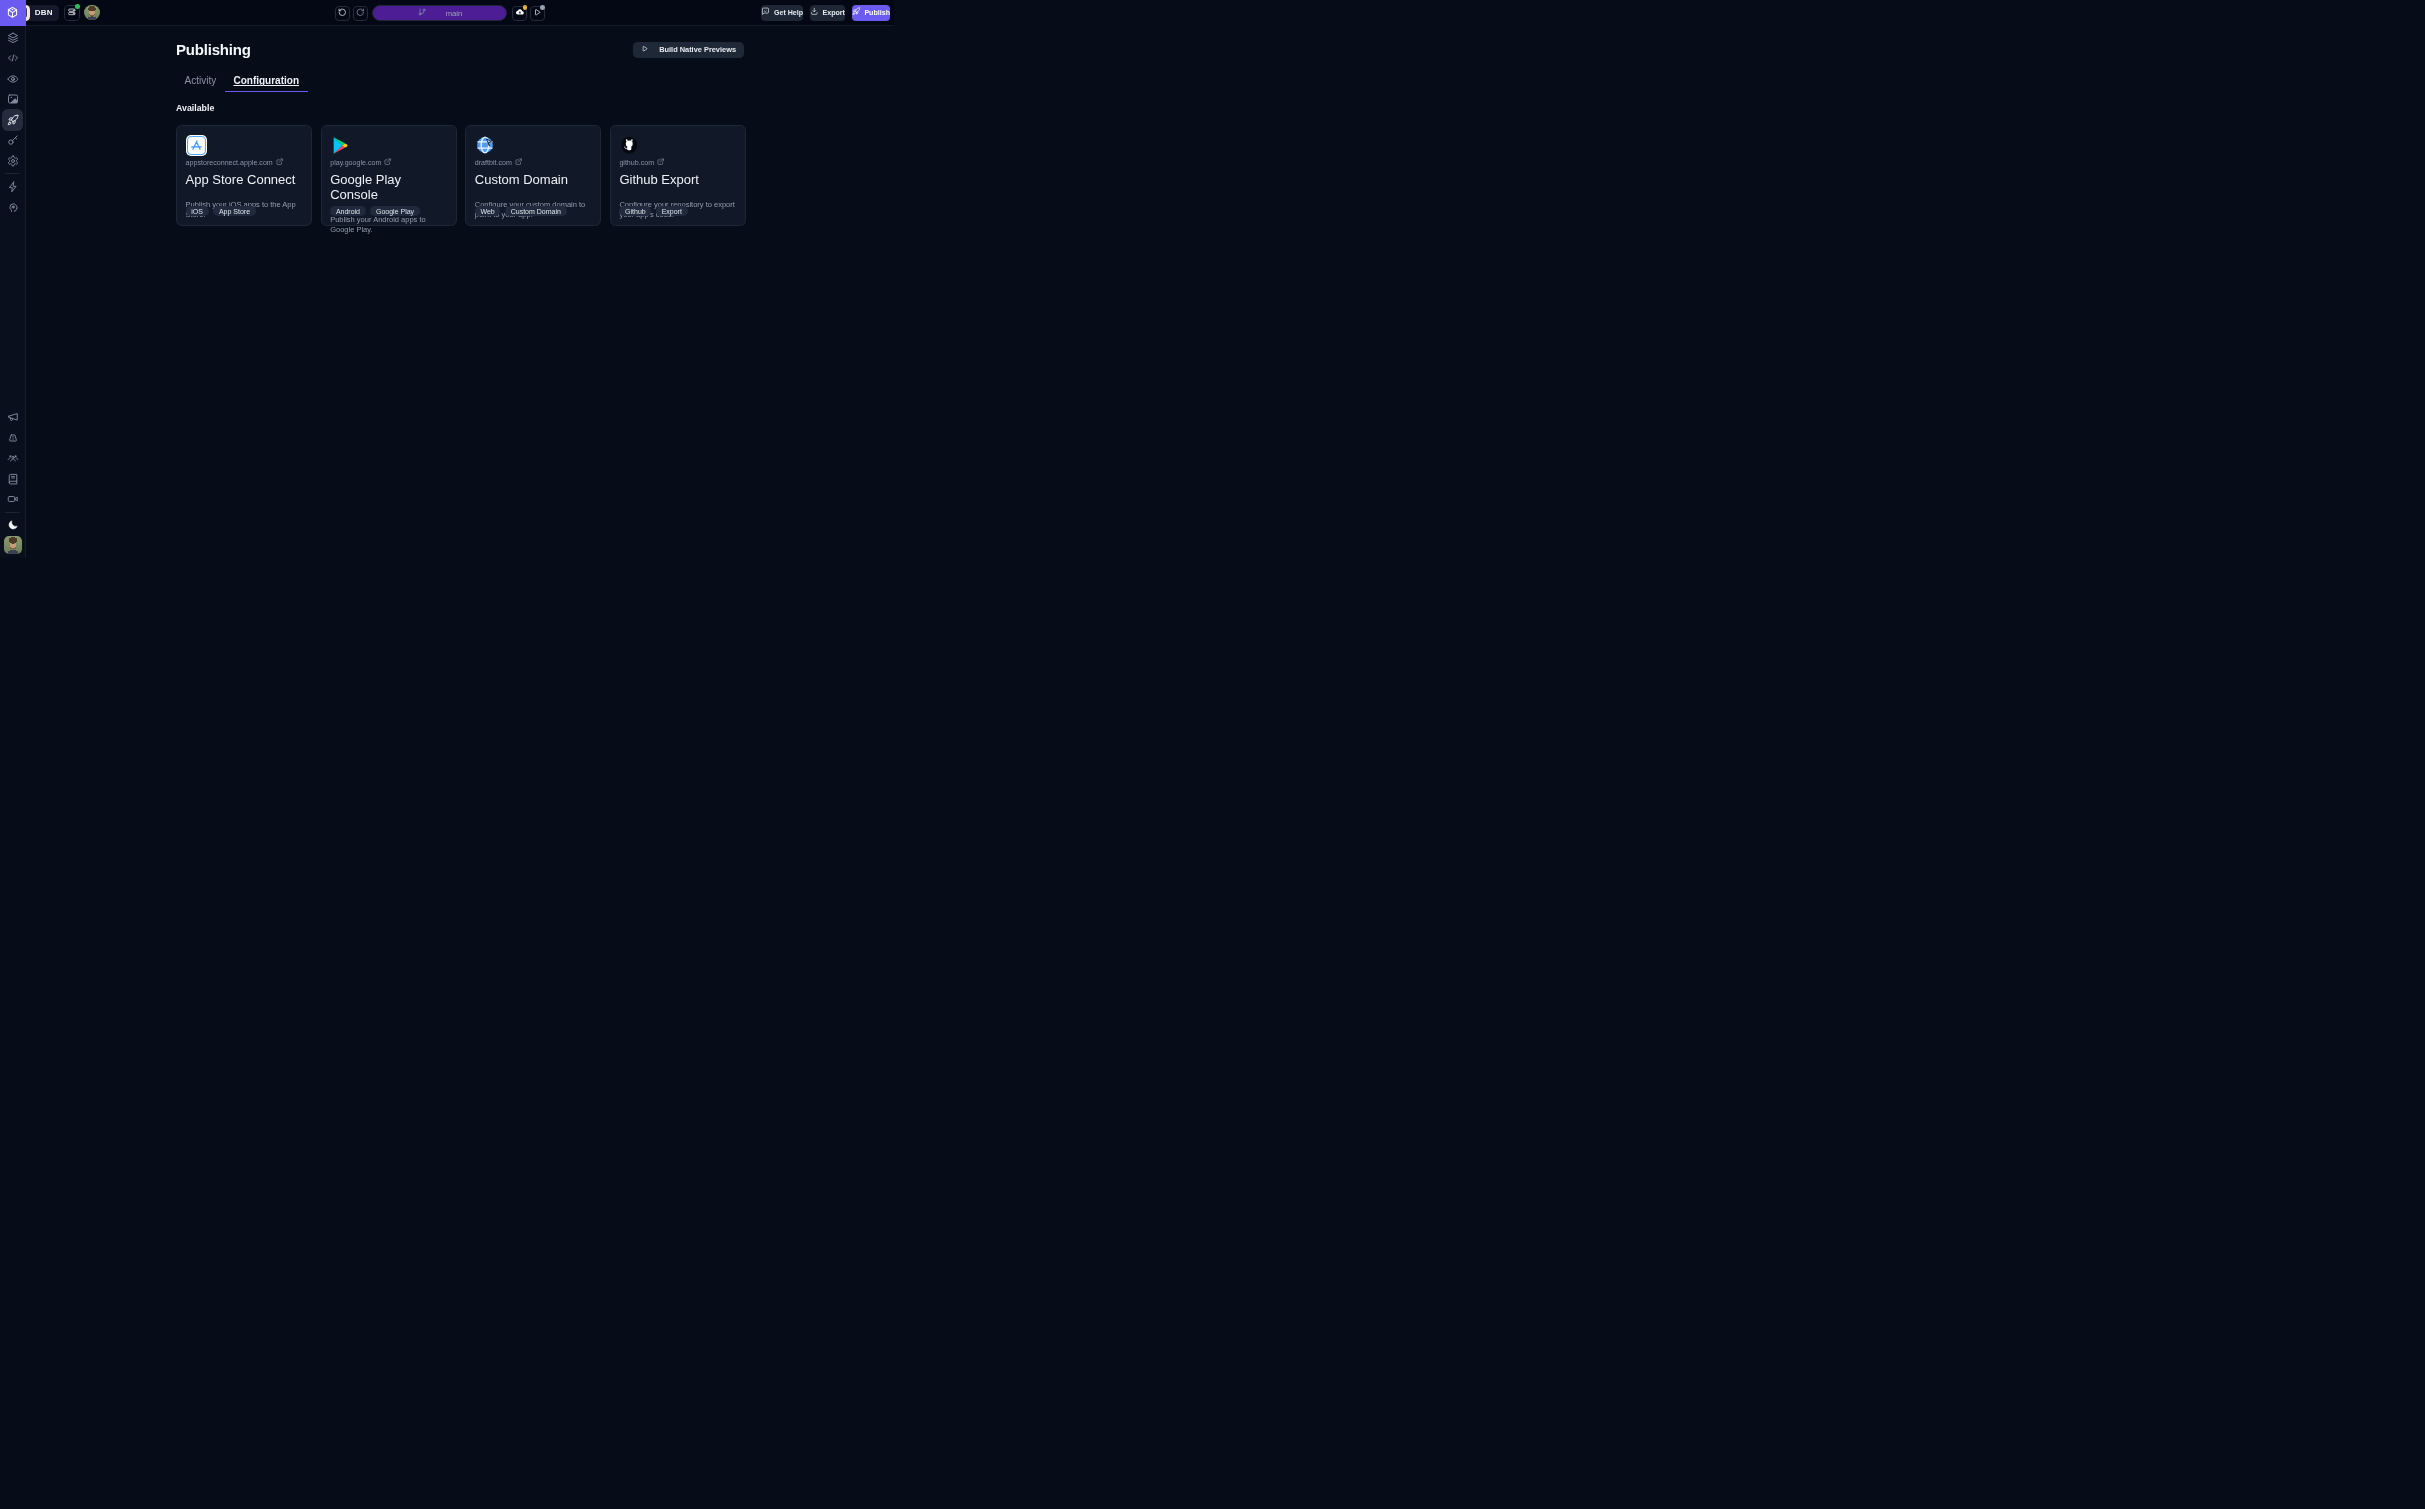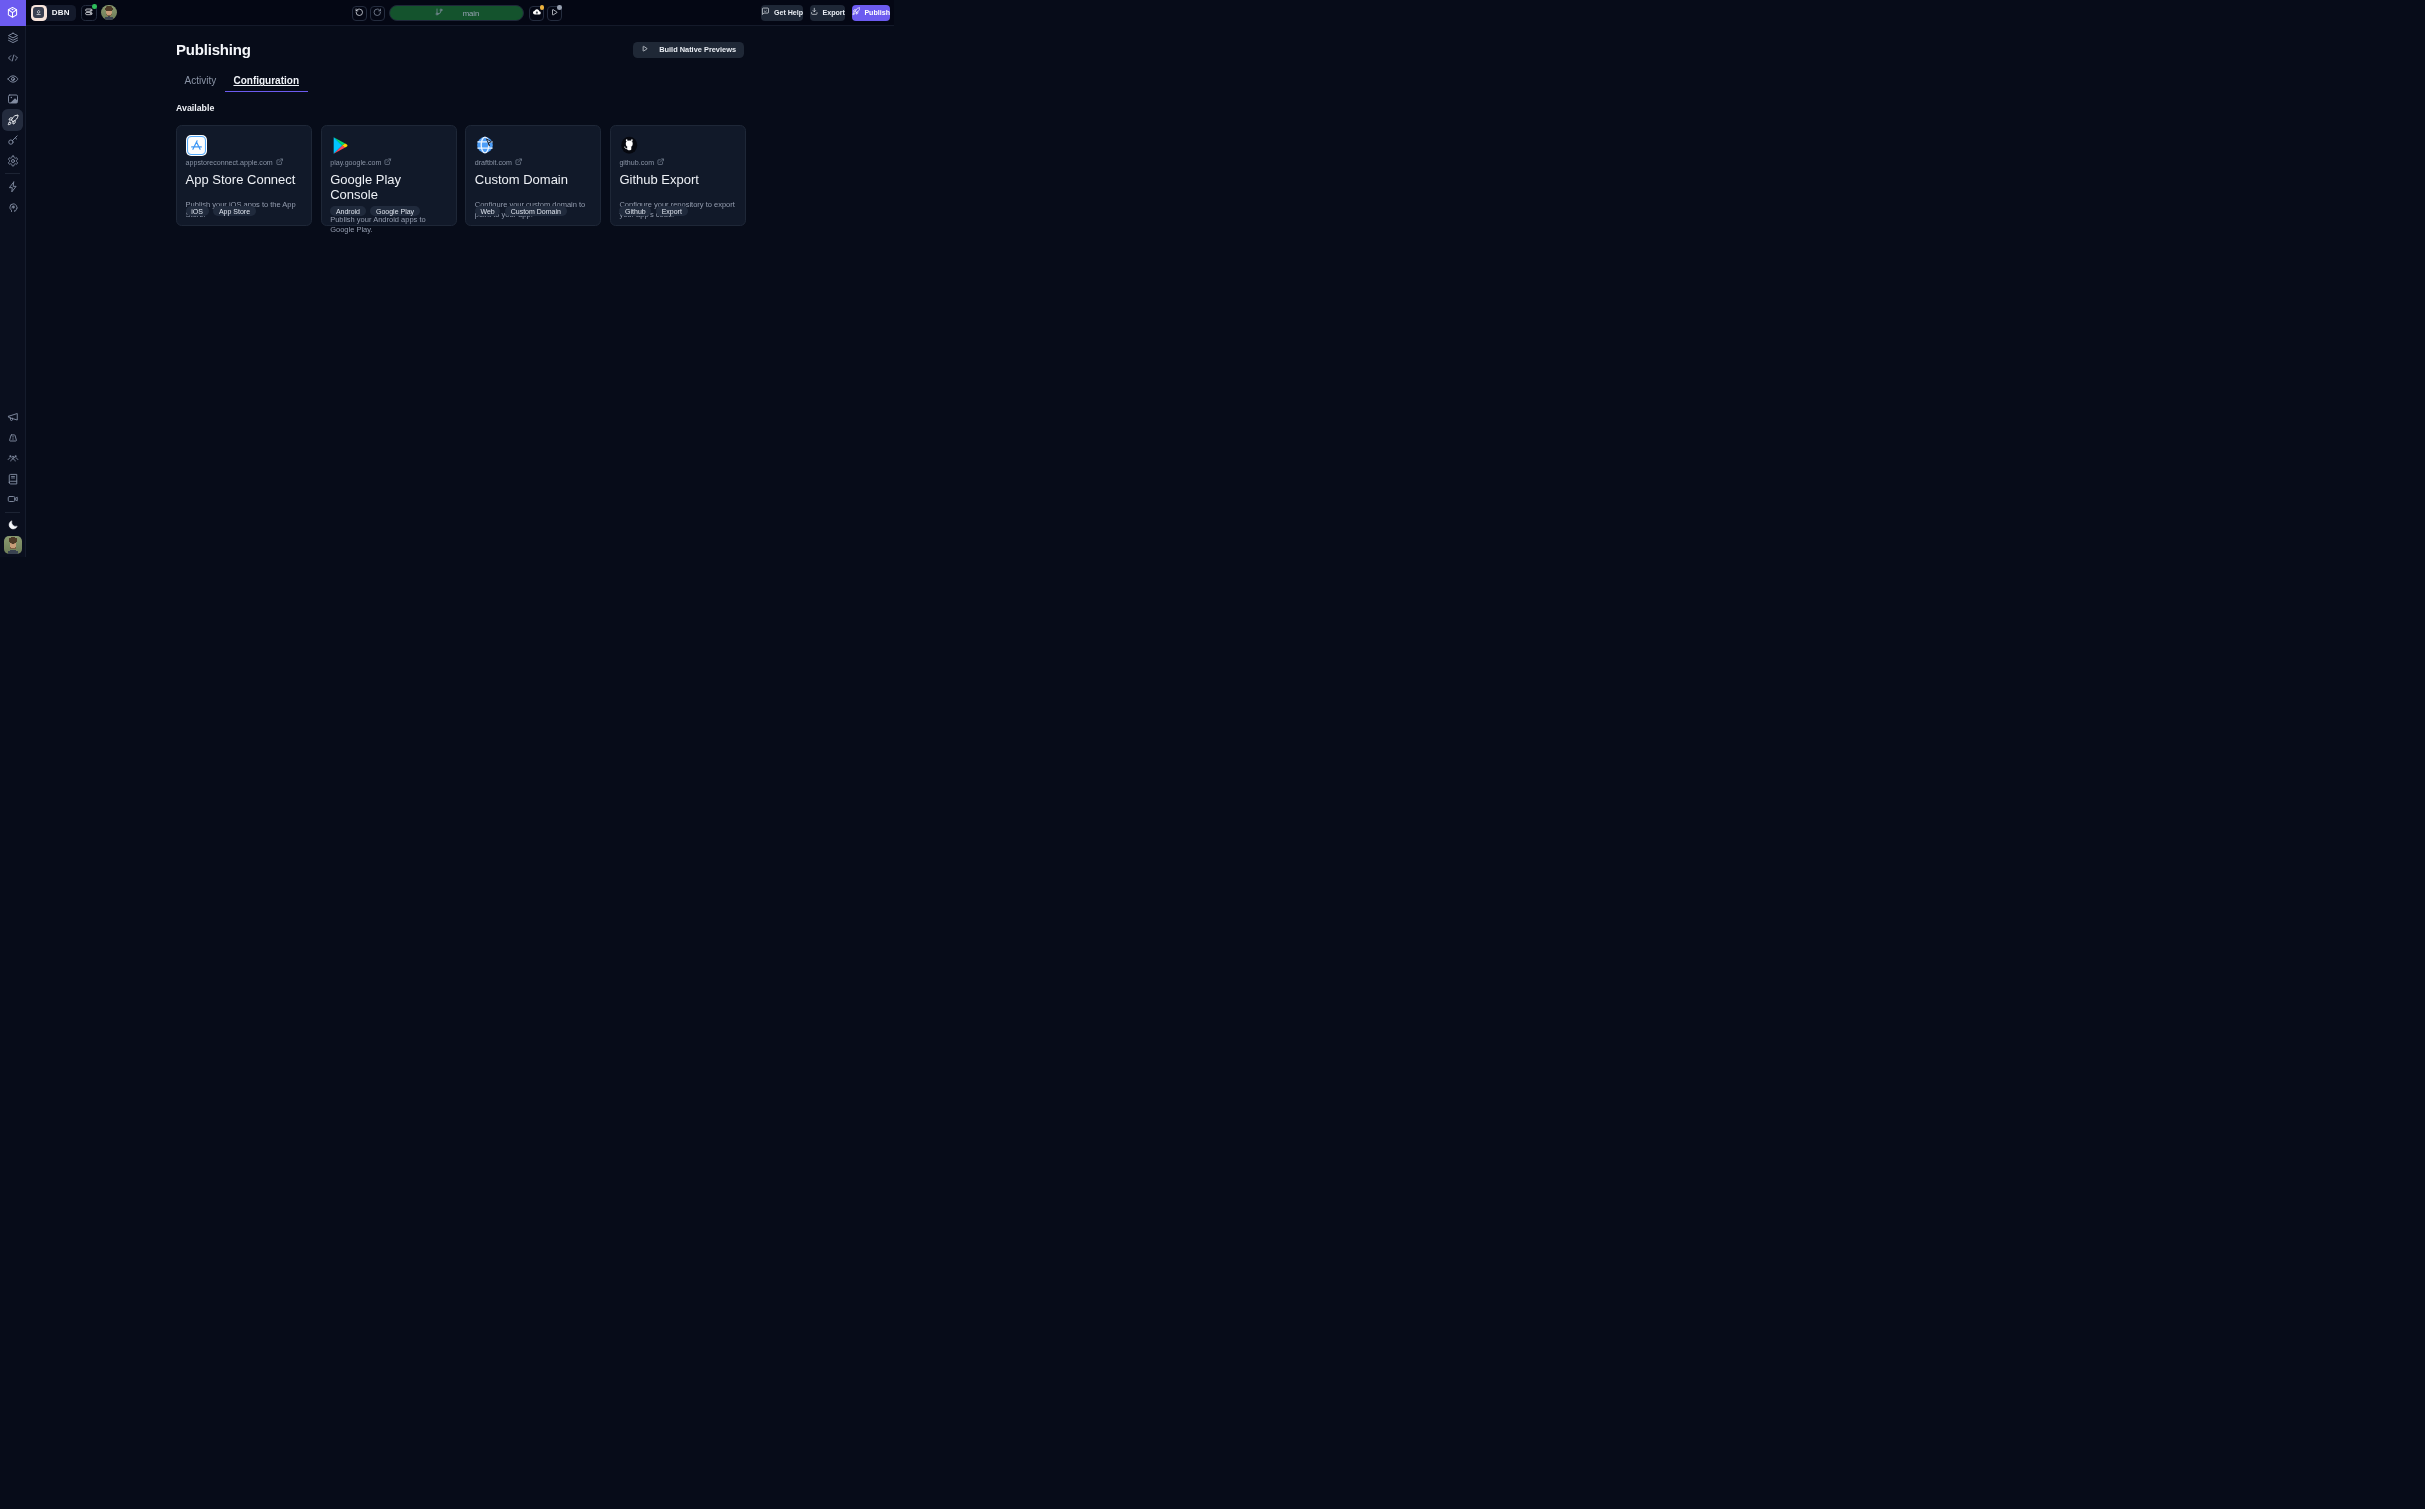--- a/index.html
+++ b/index.html
@@ -22,34 +22,34 @@
   .savatar{width:18px;height:18px;border-radius:5.1px;overflow:hidden;margin-bottom:2.9px;margin-top:1.1px;cursor:pointer;flex:none;}
   .face-art{width:100%;height:100%;
     background:
       radial-gradient(ellipse 42% 34% at 50% 24%, #4e3a27 0 55%, transparent 56%),
       radial-gradient(ellipse 30% 33% at 50% 48%, #c79d79 0 58%, transparent 59%),
       radial-gradient(ellipse 32% 16% at 50% 63%, #7d6044 0 60%, transparent 61%),
       radial-gradient(ellipse 46% 26% at 50% 92%, #394250 0 60%, transparent 61%),
       linear-gradient(#8a9a70,#6d7d57);}
 
   
-  .topbar{position:absolute;left:26px;right:0;top:0;height:26px;background:#040714;
+  .topbar{position:absolute;left:9px;right:0;top:0;height:26px;background:#040714;
           border-bottom:0.6px solid #141a2a;display:flex;align-items:center;z-index:4;}
   .tb-left{display:flex;align-items:center;padding-left:4.6px;gap:4.6px;}
   .proj-pill{display:flex;align-items:center;height:16px;background:#141a2b;border-radius:4.6px;cursor:pointer;}
   .proj-app{width:16px;height:16px;border-radius:4.6px;background:#f7e4db;display:grid;place-items:center;}
   .proj-glyph{width:10.8px;height:10.8px;border-radius:2.9px;background:#3a4152;display:grid;place-items:center;}
   .proj-code{font-size:8px;font-weight:700;color:#f2f4f8;padding:0 6.3px 0 5.1px;letter-spacing:0.2px;}
   .iconbtn{position:relative;width:15px;height:15px;border:0.6px solid #242c3e;border-radius:4px;
            display:grid;place-items:center;cursor:pointer;background:transparent;color:#e8ecf3;}
   .iconbtn.sq28{width:16px;height:16px;border-radius:4.6px;}
   .dot{position:absolute;width:4.6px;height:4.6px;border-radius:50%;top:-1.1px;right:-1.1px;}
   .tb-center{position:absolute;left:326px;top:0;height:26px;display:flex;align-items:center;gap:2.9px;}
   .iconbtn.dim{color:#8992a4;}
-  .branch-pill{width:135px;height:16px;margin:0 1.7px;background:#14532d;border:0.6px solid #1f2739;border-radius:8px;
+  .branch-pill{width:135px;height:16px;margin:0 1.7px;background:#4c1d95;border:0.6px solid #1f2739;border-radius:8px;
                display:flex;align-items:center;justify-content:center;gap:20px;cursor:pointer;}
   .branch-pill .bname{font-size:7.7px;color:#9aa4b6;}
   .branch-pill svg{color:#8a94a6;}
   .tb-right{margin-left:auto;display:flex;align-items:center;gap:6.8px;padding-right:4px;}
   .btn{height:16px;border-radius:4px;background:#1e2736;display:flex;align-items:center;gap:4px;
        padding:0 0;font-size:7.1px;font-weight:700;color:#e9edf3;cursor:pointer;border:none;}
   .btn.primary{background:#6c5bf0;color:#fff;}
 
   
   .main{position:absolute;left:26px;top:26px;right:0;bottom:0;overflow:hidden;}

